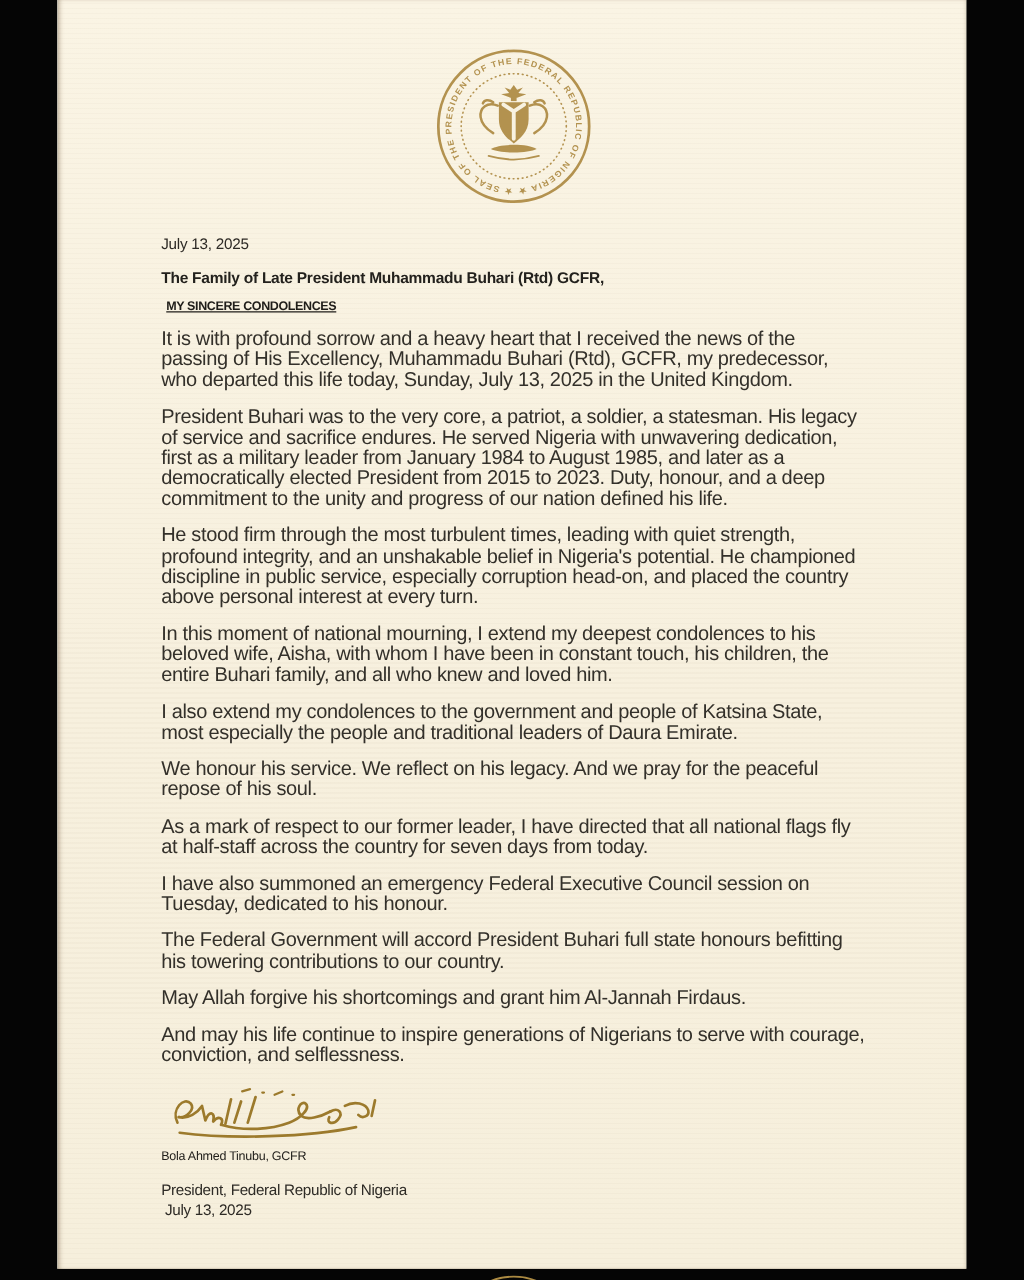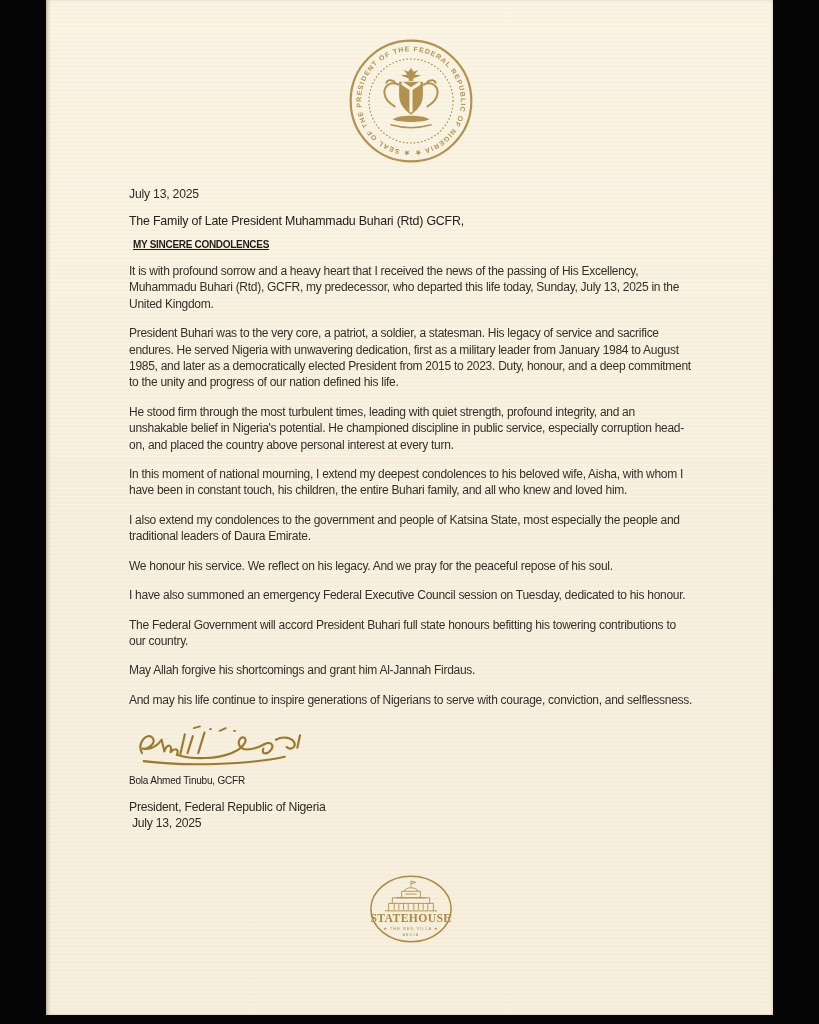--- a/index.html
+++ b/index.html
@@ -18,24 +18,24 @@
       linear-gradient(180deg,#faf4e4 0%,#f7f0de 55%,#f6efdc 100%);
     box-shadow:inset 3px 0 4px -2px rgba(80,50,20,0.45), inset -2px 0 3px -2px rgba(80,50,20,0.25);
   }
   .content{
     padding:37px 80px 0 83px;
     color:#2e2b26;
   }
   .seal-wrap{text-align:center;margin:0 0 18px 0;}
   .seal-wrap svg{display:inline-block;}
   .date-line{font-size:12.2px;margin:0 0 13px 0;letter-spacing:-0.2px;}
-  .recipient{font-size:12.4px;font-weight:normal;margin:0 0 11px 0;letter-spacing:-0.2px;color:#23211d;}
+  .recipient{font-size:12.4px;font-weight:bold;margin:0 0 11px 0;letter-spacing:-0.2px;color:#23211d;}
   .headline{font-size:10px;font-weight:bold;margin:0 0 13px 4px;letter-spacing:-0.3px;color:#1f1d19;text-decoration:underline;}
   .body-text p{
-    font-size:12px;line-height:16.4px;letter-spacing:-0.28px;
+    font-size:16px;line-height:16.4px;letter-spacing:-0.28px;
     margin:0 0 13px 0;color:#33302a;
   }
   .sig-block{margin-top:4px;}
   .sig-block svg{display:block;margin:0 0 2px -4px;}
   .signer-name{font-size:10px;font-weight:normal;margin:4px 0 2px 0;color:#23211d;letter-spacing:-0.2px;}
   .signer-title{font-size:12.2px;margin:14px 0 2px 0;letter-spacing:-0.25px;}
   .signer-date{font-size:12.2px;margin:0 0 0 3px;letter-spacing:-0.25px;}
   .footer-logo{text-align:center;margin-top:36px;}
 </style>
 </head>
@@ -79,20 +79,21 @@
     <div class="recipient">The Family of Late President Muhammadu Buhari (Rtd) GCFR,</div>
     <div class="headline">MY SINCERE CONDOLENCES</div>
 
     <div class="body-text">
       <p>It is with profound sorrow and a heavy heart that I received the news of the passing of His Excellency, Muhammadu Buhari (Rtd), GCFR, my predecessor, who departed this life today, Sunday, July 13, 2025 in the United Kingdom.</p>
       <p>President Buhari was to the very core, a patriot, a soldier, a statesman. His legacy of service and sacrifice endures. He served Nigeria with unwavering dedication, first as a military leader from January 1984 to August 1985, and later as a democratically elected President from 2015 to 2023. Duty, honour, and a deep commitment to the unity and progress of our nation defined his life.</p>
       <p>He stood firm through the most turbulent times, leading with quiet strength, profound integrity, and an unshakable belief in Nigeria's potential. He championed discipline in public service, especially corruption head-on, and placed the country above personal interest at every turn.</p>
       <p>In this moment of national mourning, I extend my deepest condolences to his beloved wife, Aisha, with whom I have been in constant touch, his children, the entire Buhari family, and all who knew and loved him.</p>
       <p>I also extend my condolences to the government and people of Katsina State, most especially the people and traditional leaders of Daura Emirate.</p>
       <p>We honour his service. We reflect on his legacy. And we pray for the peaceful repose of his soul.</p>
+      <p>As a mark of respect to our former leader, I have directed that all national flags fly at half-staff across the country for seven days from today.</p>
       <p>I have also summoned an emergency Federal Executive Council session on Tuesday, dedicated to his honour.</p>
       <p>The Federal Government will accord President Buhari full state honours befitting his towering contributions to our country.</p>
       <p>May Allah forgive his shortcomings and grant him Al-Jannah Firdaus.</p>
       <p>And may his life continue to inspire generations of Nigerians to serve with courage, conviction, and selflessness.</p>
     </div>
 
     <div class="sig-block">
       <svg width="200" height="50" viewBox="0 0 210 56">
         <g stroke="#9c7a2c" stroke-width="2.4" fill="none" stroke-linecap="round" stroke-linejoin="round">
           <path d="M12,36 C6,24 18,12 24,19 C28,24 20,32 13,31 C22,33 30,27 34,21 L37,34 C41,24 46,27 44,35 C49,29 54,32 51,38"></path>

